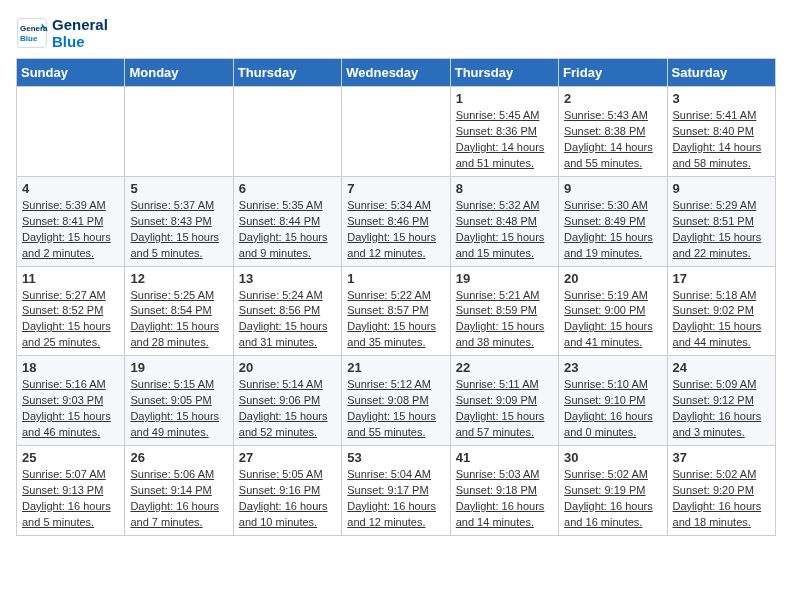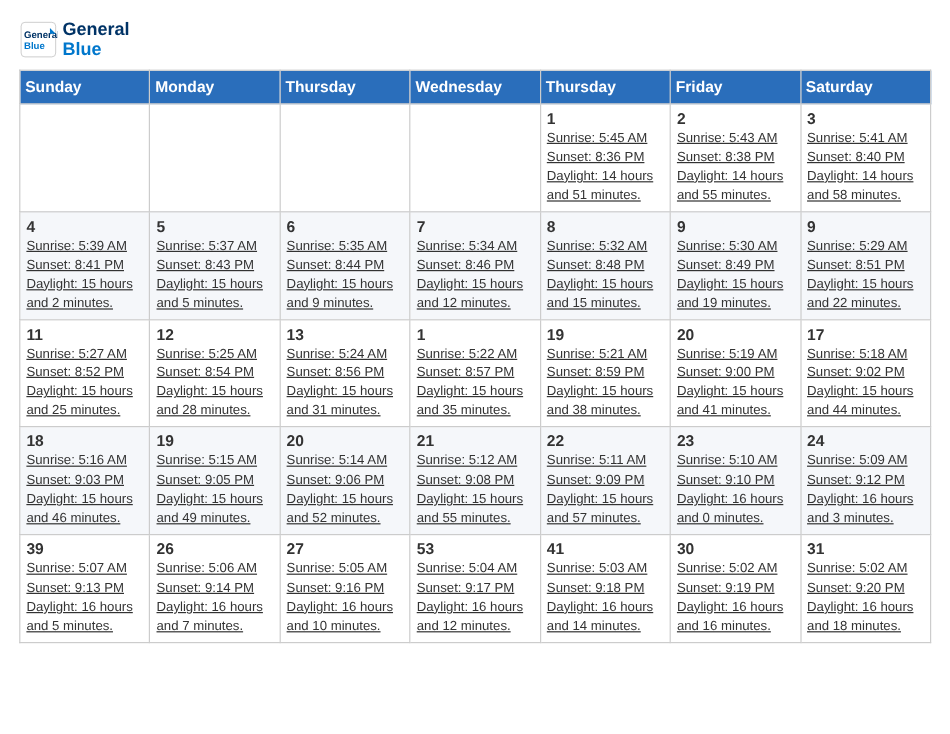--- a/index.html
+++ b/index.html
@@ -215,21 +215,21 @@
           <span class="day-num">23</span>
           <div class="cell-text">Sunrise: 5:10 AM<br>Sunset: 9:10 PM<br>Daylight: 16 hours and 0 minutes.</div>
         </td>
         <td>
           <span class="day-num">24</span>
           <div class="cell-text">Sunrise: 5:09 AM<br>Sunset: 9:12 PM<br>Daylight: 16 hours and 3 minutes.</div>
         </td>
       </tr>
       <tr>
         <td>
-          <span class="day-num">39</span>
+          <span class="day-num">25</span>
           <div class="cell-text">Sunrise: 5:07 AM<br>Sunset: 9:13 PM<br>Daylight: 16 hours and 5 minutes.</div>
         </td>
         <td>
           <span class="day-num">26</span>
           <div class="cell-text">Sunrise: 5:06 AM<br>Sunset: 9:14 PM<br>Daylight: 16 hours and 7 minutes.</div>
         </td>
         <td>
           <span class="day-num">27</span>
           <div class="cell-text">Sunrise: 5:05 AM<br>Sunset: 9:16 PM<br>Daylight: 16 hours and 10 minutes.</div>
         </td>
@@ -239,18 +239,18 @@
         </td>
         <td>
           <span class="day-num">41</span>
           <div class="cell-text">Sunrise: 5:03 AM<br>Sunset: 9:18 PM<br>Daylight: 16 hours and 14 minutes.</div>
         </td>
         <td>
           <span class="day-num">30</span>
           <div class="cell-text">Sunrise: 5:02 AM<br>Sunset: 9:19 PM<br>Daylight: 16 hours and 16 minutes.</div>
         </td>
         <td>
-          <span class="day-num">31</span>
+          <span class="day-num">37</span>
           <div class="cell-text">Sunrise: 5:02 AM<br>Sunset: 9:20 PM<br>Daylight: 16 hours and 18 minutes.</div>
         </td>
       </tr>
     </tbody>
 </table>
 
 </body></html>

